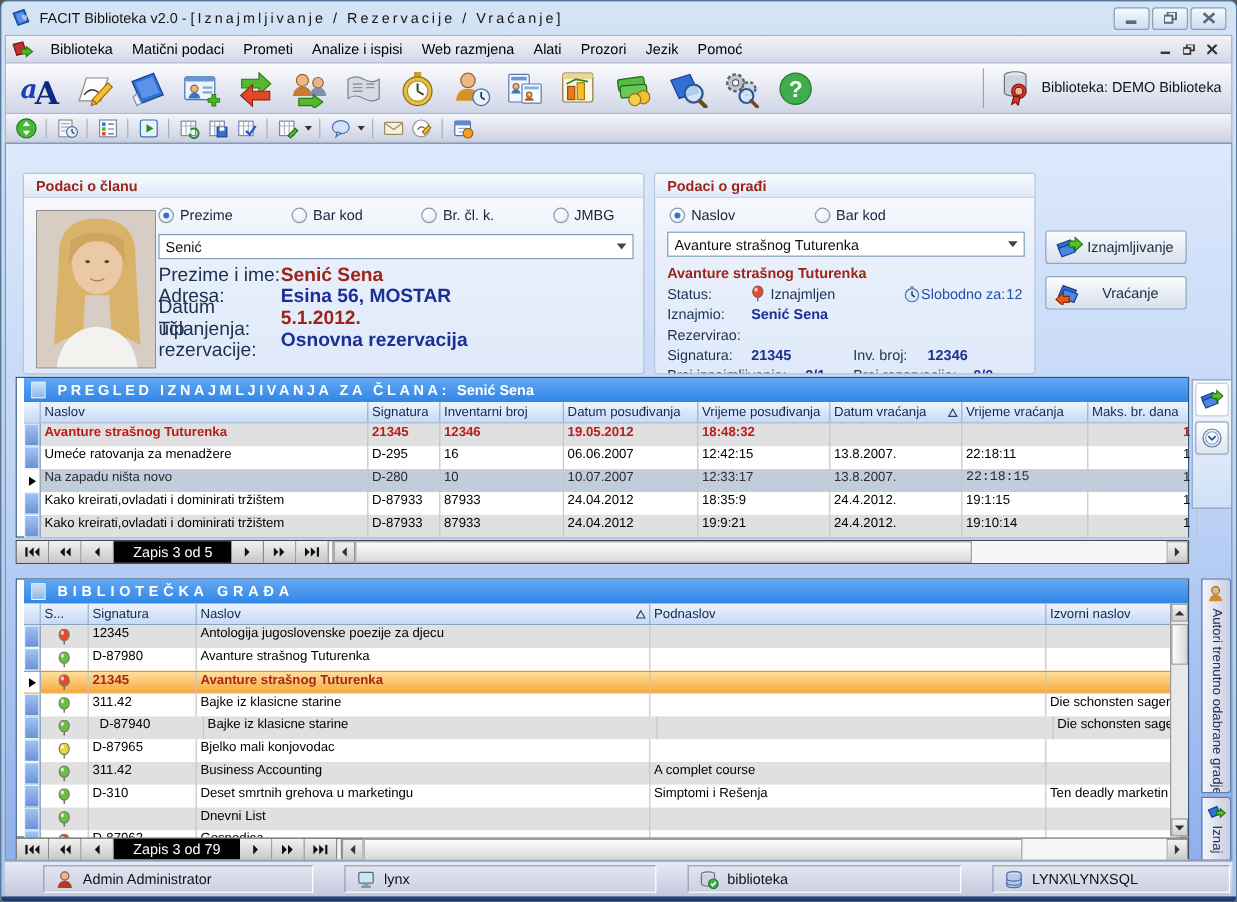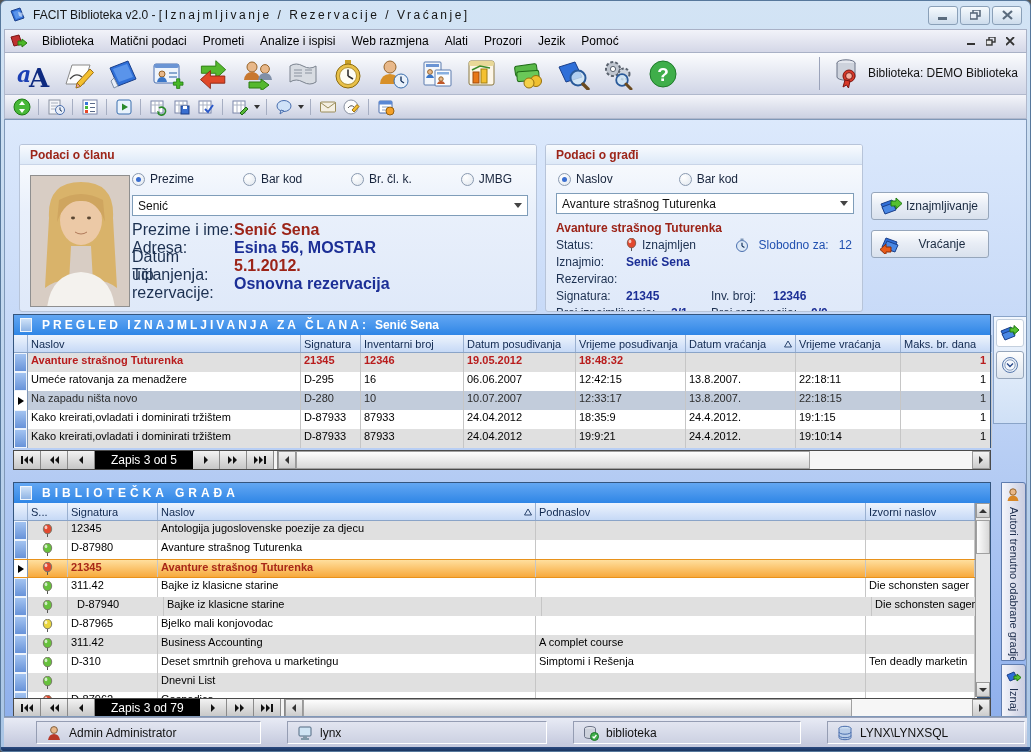--- a/index.html
+++ b/index.html
@@ -59,21 +59,21 @@
   .ip-body{position:absolute;left:0;top:74px;width:100%;}
   .ip-line{display:flex;align-items:center;height:17px;font-size:12px;padding:0 10px;}
   .ip-label{color:#1c3050;}
   .w70{width:70px;flex:none;}
   .freeblue{color:#2050b0;}
   
   .action-btn{position:absolute;left:866px;width:118px;height:28px;display:flex;align-items:center;padding:0 7px;
               background:linear-gradient(180deg,#fefefe,#e9eef6 45%,#d9e1ed);border:1px solid #96a6bb;border-radius:3px;}
   .action-btn .albl{flex:1;text-align:center;font-size:12px;color:#1a2a40;}
   
-  .grid{position:absolute;left:8px;width:978px;background:#fff;border:1px solid #34557e;}
+  .grid{position:absolute;left:8px;width:978px;background:#fff;border:1px solid #34557e;padding-left:6px;}
   .grid-title{height:20px;background:linear-gradient(180deg,#63a7f3,#2f86e6);color:#fff;font-weight:bold;font-size:12px;
               display:flex;align-items:center;padding-left:6px;}
   .grid-title .corner{width:12px;height:14px;background:linear-gradient(180deg,#cfe2f8,#8fb4e4);border:1px solid #f0f6fc;margin-right:10px;flex:none;}
   .gt-main{letter-spacing:3px;}
   .gt-suffix{letter-spacing:0;margin-left:6px;}
   .ghead{display:flex;height:18px;background:linear-gradient(180deg,#eef4fd,#c6d9f6);border-bottom:1px solid #8aa4c8;}
   .ghcell{font-size:11px;color:#10284f;padding:0 3px;border-right:1px solid #9ab0d0;display:flex;align-items:center;overflow:hidden;white-space:nowrap;flex:none;}
   .ghcell .sort{margin-left:auto;font-size:9px;color:#2a456e;}
   .gh-ind{width:14px;flex:none;border-right:1px solid #9ab0d0;background:linear-gradient(180deg,#eef4fd,#c6d9f6);}
   .grow{display:flex;height:19px;}
@@ -510,21 +510,21 @@
         <div class="ip-line">
           <span class="ip-label w70">Status:</span>
           <span style="margin-right:5px;">
               <svg width="11" height="14" viewBox="0 0 11 14">
                 <line x1="5.5" y1="9" x2="5.5" y2="13" stroke="#555"></line>
                 <ellipse cx="5.5" cy="5" rx="4.2" ry="4.8" fill="#e2492f" stroke="#8a5a4a"></ellipse>
                 <ellipse cx="4" cy="3.4" rx="1.4" ry="1.8" fill="#fff" opacity="0.7"></ellipse>
               </svg>
             </span>
           <span style="color:#1c3050;">Iznajmljen</span>
-          <span style="margin-left:auto;display:flex;align-items:center;gap:10px;">
+          <span style="margin-left:auto;display:flex;align-items:center;gap:1px;">
             <span>
                 <svg width="14" height="14">
                   <circle cx="7" cy="8" r="5.5" fill="#dce8f6" stroke="#4a6fae"></circle>
                   <rect x="5.5" y="0.5" width="3" height="2" fill="#8098b8"></rect>
                   <path d="M7 8 L7 4.8 M7 8 L9.4 9.4" stroke="#16335e" stroke-width="1.2"></path>
                 </svg>
               </span>
             <span class="freeblue">Slobodno za:</span>
             <span class="freeblue">12</span>
           </span>
@@ -639,21 +639,21 @@
               <svg width="6" height="8">
                 <path d="M0 0 L6 4 L0 8 Z" fill="#000"></path>
               </svg>
             </span>
             <span class="gcell" style="width: 273px;">Na zapadu ništa novo</span>
             <span class="gcell" style="width: 60px;">D-280</span>
             <span class="gcell" style="width: 103px;">10</span>
             <span class="gcell" style="width: 112px;">10.07.2007</span>
             <span class="gcell" style="width: 110px;">12:33:17</span>
             <span class="gcell" style="width: 110px;">13.8.2007.</span>
-            <span class="gcell" style="width: 105px;">22:18:15</span>
+            <span class="gcell" style="width: 105px; font-family: Liberation Mono, monospace;">22:18:15</span>
             <span class="gcell num" style="width: 91px;">1</span>
           </div>
           <div class="grow wrow">
             <span class="ind"></span>
             <span class="gcell" style="width: 273px;">Kako kreirati,ovladati i dominirati tržištem</span>
             <span class="gcell" style="width: 60px;">D-87933</span>
             <span class="gcell" style="width: 103px;">87933</span>
             <span class="gcell" style="width: 112px;">24.04.2012</span>
             <span class="gcell" style="width: 110px;">18:35:9</span>
             <span class="gcell" style="width: 110px;">24.4.2012.</span>

